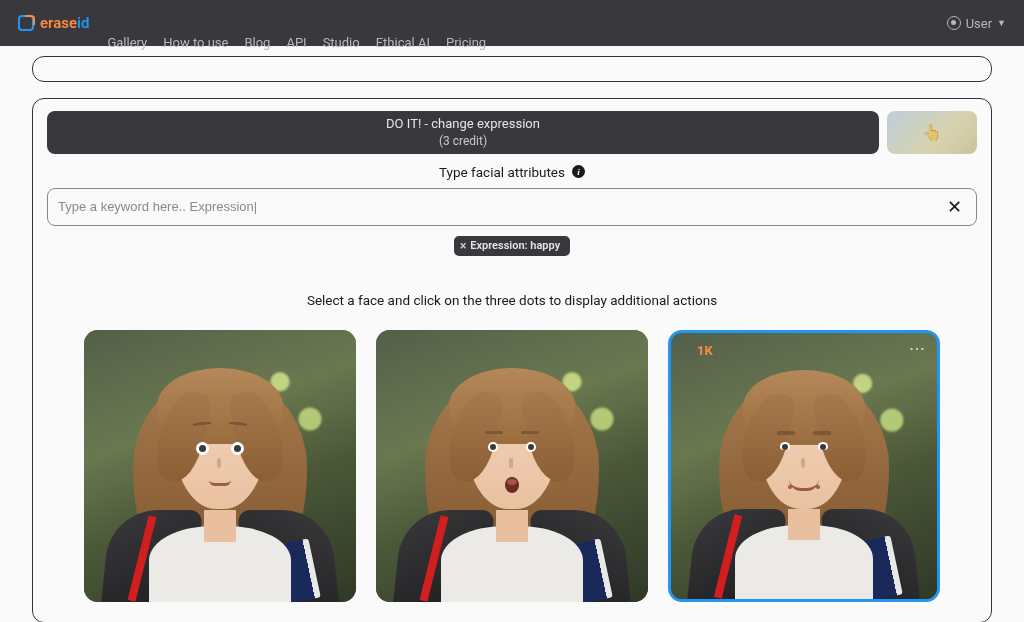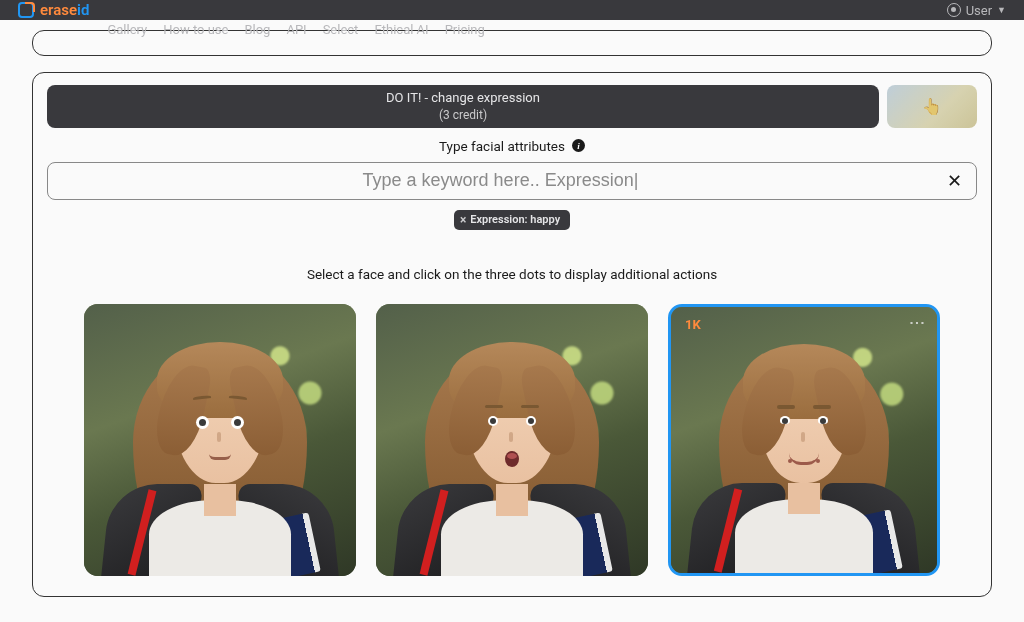--- a/index.html
+++ b/index.html
@@ -9,21 +9,21 @@
     }
     body {
       font-family: -apple-system, BlinkMacSystemFont, 'Segoe UI', Roboto, Helvetica, Arial, sans-serif;
       background: #fafafa;
       width: 1024px;
       height: 622px;
       overflow: hidden;
     }
     .navbar {
       background: #39393d;
-      height: 20px;
+      height: 46px;
       display: flex;
       align-items: center;
       padding: 0 18px;
       justify-content: space-between;
     }
     .navbar-left {
       display: flex;
       align-items: center;
       gap: 18px;
     }
@@ -170,22 +170,21 @@
       border-radius: 8px;
       padding: 4px 10px;
       margin-bottom: 10px;
       height: 38px;
     }
     .attr-input {
       flex: 1;
       border: none;
       outline: none;
       background: transparent;
-      text-align: center;
-      font-size: 18px;
+      font-size: 13px;
       color: #7a7a7a;
     }
     .attr-input::placeholder { color: #8a8a8a; }
     .clear-x {
       font-size: 18px;
       color: #1a1a1a;
       cursor: pointer;
       padding: 0 4px;
       font-weight: 300;
     }
@@ -230,21 +229,21 @@
       position: relative;
       cursor: pointer;
       background: linear-gradient(180deg, #6b7a4f 0%, #3d4a32 100%);
     }
     .card.selected {
       border: 3px solid #2196f3;
     }
     .badge-1k {
       position: absolute;
       top: 10px;
-      left: 14px;
+      left: 26px;
       color: #ff8a3d;
       font-size: 13px;
       font-weight: 700;
       z-index: 3;
     }
     .card-dots {
       position: absolute;
       top: 8px;
       right: 10px;
       color: #e8e8e8;
@@ -372,21 +371,21 @@
       <span class="logo-icon"></span>
       <span>
         <span class="erase">erase</span><span class="id">id</span>
       </span>
     </div>
     <div class="nav-links">
       <span class="nav-link">Gallery</span>
       <span class="nav-link">How to use</span>
       <span class="nav-link">Blog</span>
       <span class="nav-link">API</span>
-      <span class="nav-link">Select</span>
+      <span class="nav-link">Studio</span>
       <span class="nav-link">Ethical AI</span>
       <span class="nav-link">Pricing</span>
     </div>
   </div>
   <div class="user-menu">
     <span class="user-icon"></span>
     <span>User</span>
     <span class="chevron">▼</span>
   </div>
 </div>

